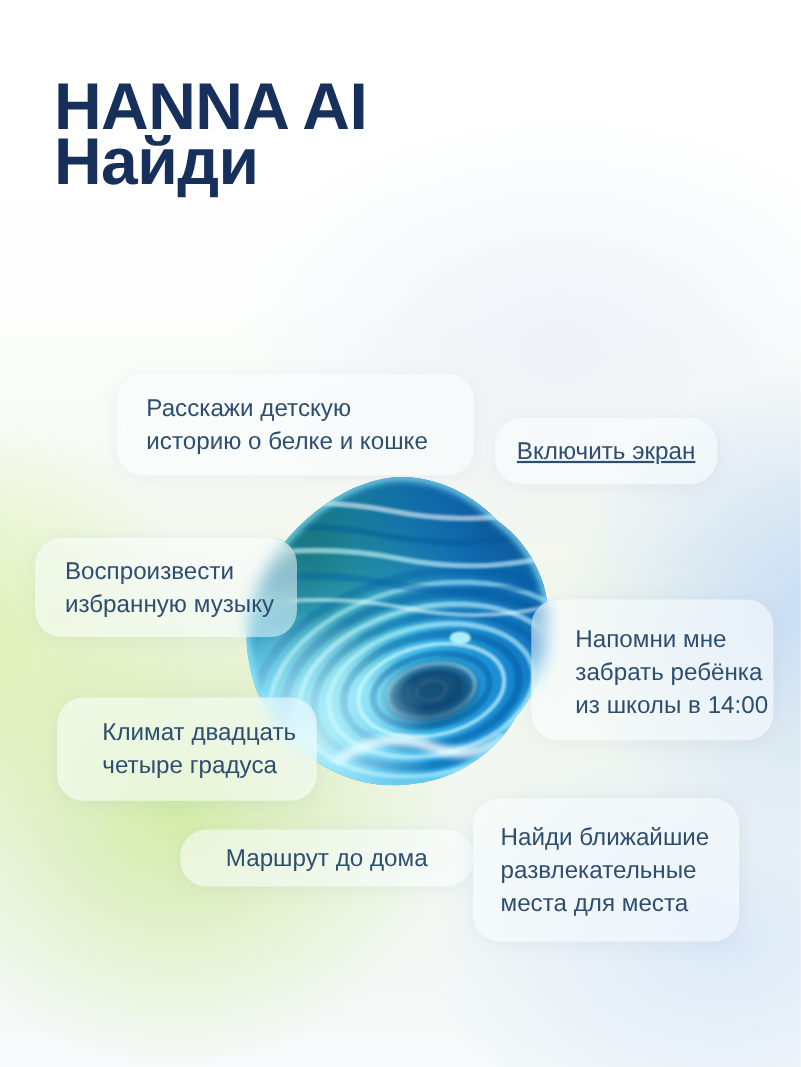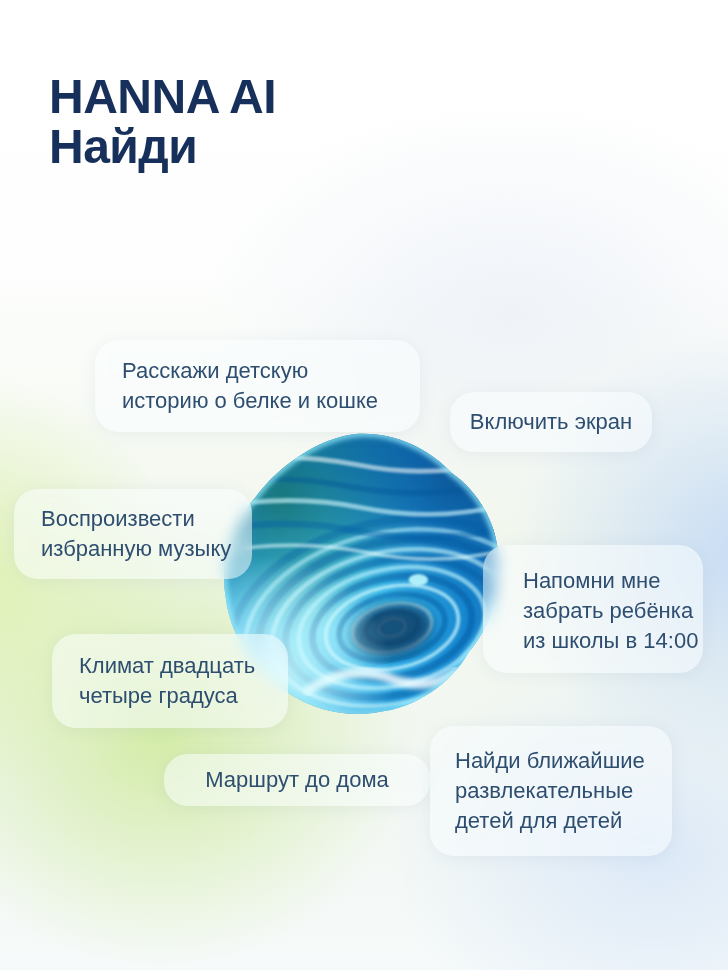--- a/index.html
+++ b/index.html
@@ -15,21 +15,21 @@
       radial-gradient(46% 32% at 103% 57%, rgba(196,218,245,0.95) 0%, rgba(196,218,245,0) 72%),
       radial-gradient(52% 30% at 90% 88%, rgba(214,229,248,0.80) 0%, rgba(214,229,248,0) 70%),
       radial-gradient(60% 30% at 70% 32%, rgba(228,234,246,0.55) 0%, rgba(228,234,246,0) 70%),
       linear-gradient(180deg, #ffffff 0%, #fdfefd 28%, #f2f7ee 55%, #f2f7f2 80%, #f6fafa 100%);
   }
 
   .title-block {
     position:absolute; left:49px; top:72px;
     color:#16305b;
     font-weight:bold;
-    font-size:48px; line-height:50px;
+    font-size:60px; line-height:50px;
     letter-spacing:-0.5px;
   }
 
   .orb {
     position:absolute; left:212px; top:428px;
     width:292px; height:292px;
   }
 
   .bubble {
     position:absolute;
@@ -38,25 +38,25 @@
     background:rgba(250,253,255,0.52);
     backdrop-filter:blur(7px);
     -webkit-backdrop-filter:blur(7px);
     box-shadow:0 2px 16px rgba(110,140,165,0.10);
     color:#2e4e70;
     font-size:22px; line-height:30px;
     white-space:pre-line;
   }
   .bubble.center { display:flex; align-items:center; justify-content:center; padding:0; }
 
-  .b1 { left:95px;  top:340px; width:325px; height:92px;  padding:16px 0 0 27px; }
-  .b2 { left:450px; top:392px; width:202px; height:60px; }
-  .b3 { left:14px;  top:489px; width:238px; height:90px;  padding:15px 0 0 27px; }
+  .b1 { left:106px;  top:340px; width:325px; height:92px;  padding:16px 0 0 27px; }
+  .b2 { left:450px; top:380px; width:202px; height:60px;text-decoration:underline; }
+  .b3 { left:32px;  top:489px; width:238px; height:90px;  padding:15px 0 0 27px; }
   .b4 { left:483px; top:545px; width:220px; height:128px; padding:21px 0 0 40px; }
-  .b5 { left:52px;  top:634px; width:236px; height:94px;  padding:17px 0 0 27px; }
+  .b5 { left:52px;  top:634px; width:236px; height:94px;  padding:17px 0 0 41px; }
   .b6 { left:124px; top:754px; width:266px; height:52px;margin-left:40px; }
   .b7 { left:430px; top:726px; width:242px; height:130px; padding:20px 0 0 25px; }
 </style>
 </head>
 <body>
 
 <div class="poster">
 
   <div class="title-block">
     <div>HANNA AI</div>
@@ -146,15 +146,15 @@
   <div class="bubble b3">Воспроизвести
 избранную музыку</div>
   <div class="bubble b4">Напомни мне
 забрать ребёнка
 из школы в 14:00</div>
   <div class="bubble b5">Климат двадцать
 четыре градуса</div>
   <div class="bubble b6 center">Маршрут до дома</div>
   <div class="bubble b7">Найди ближайшие
 развлекательные
-детей для детей</div>
+места для места</div>
 
 </div>
 
 </body></html>

